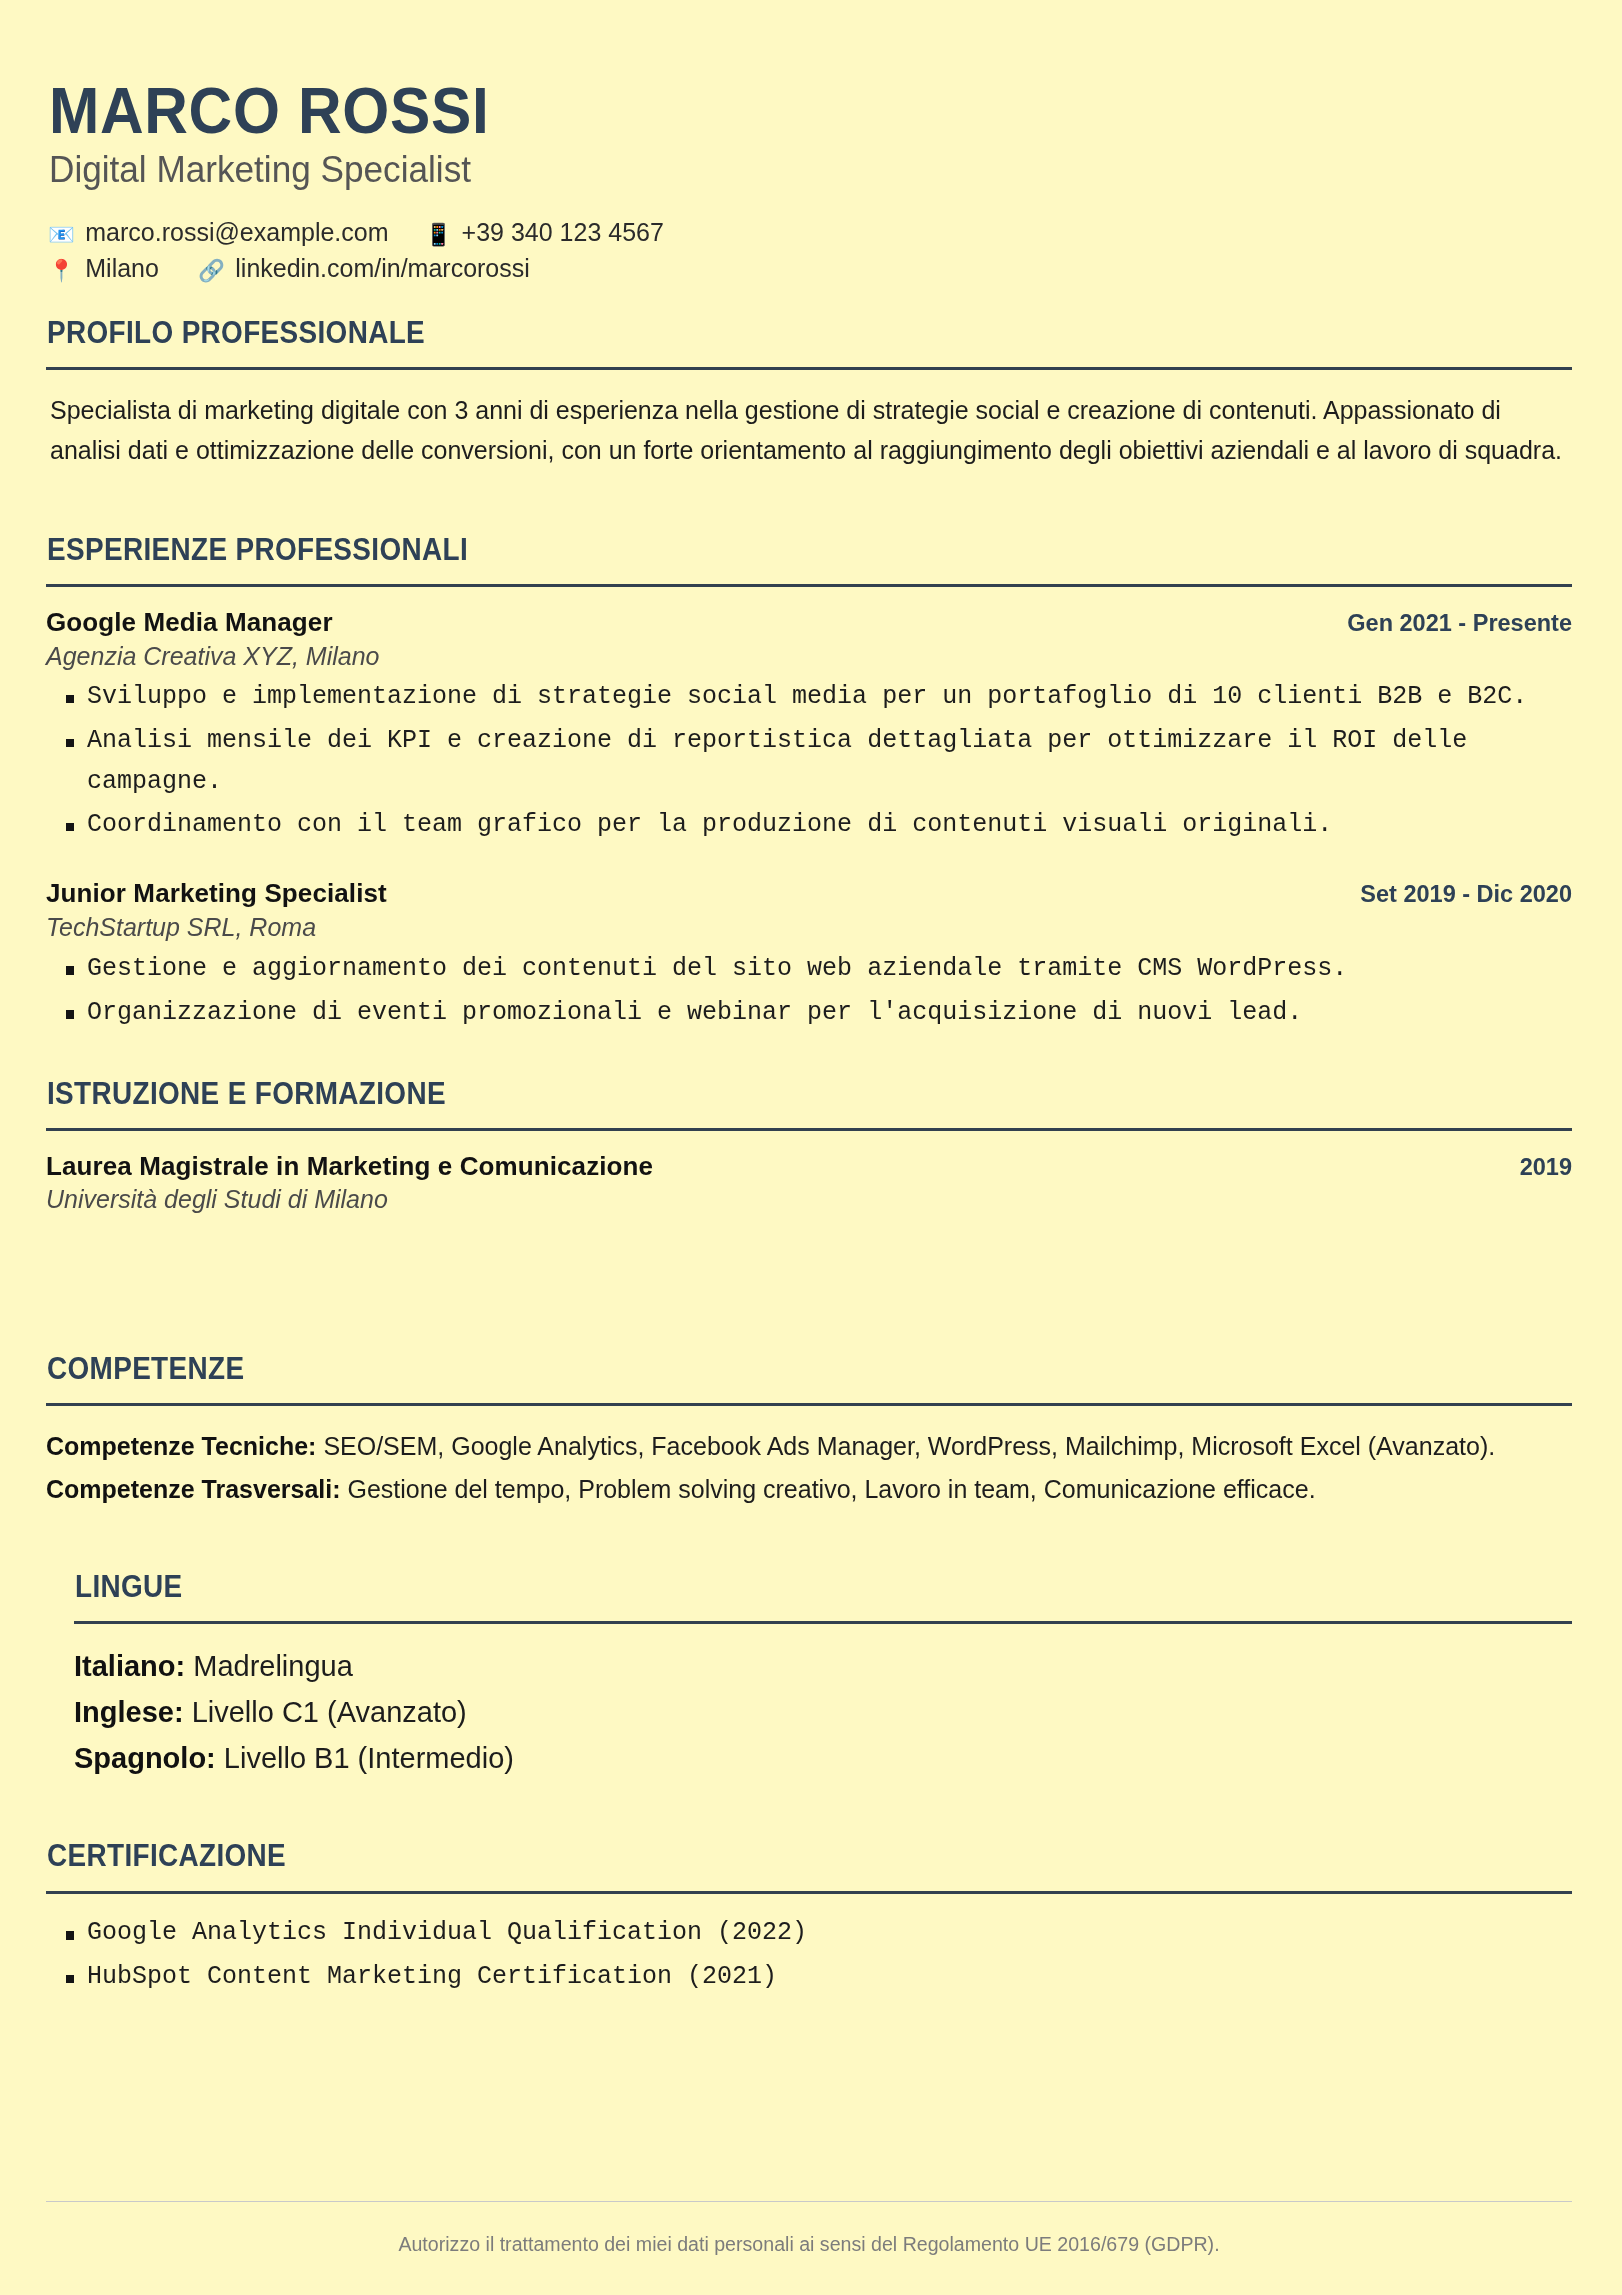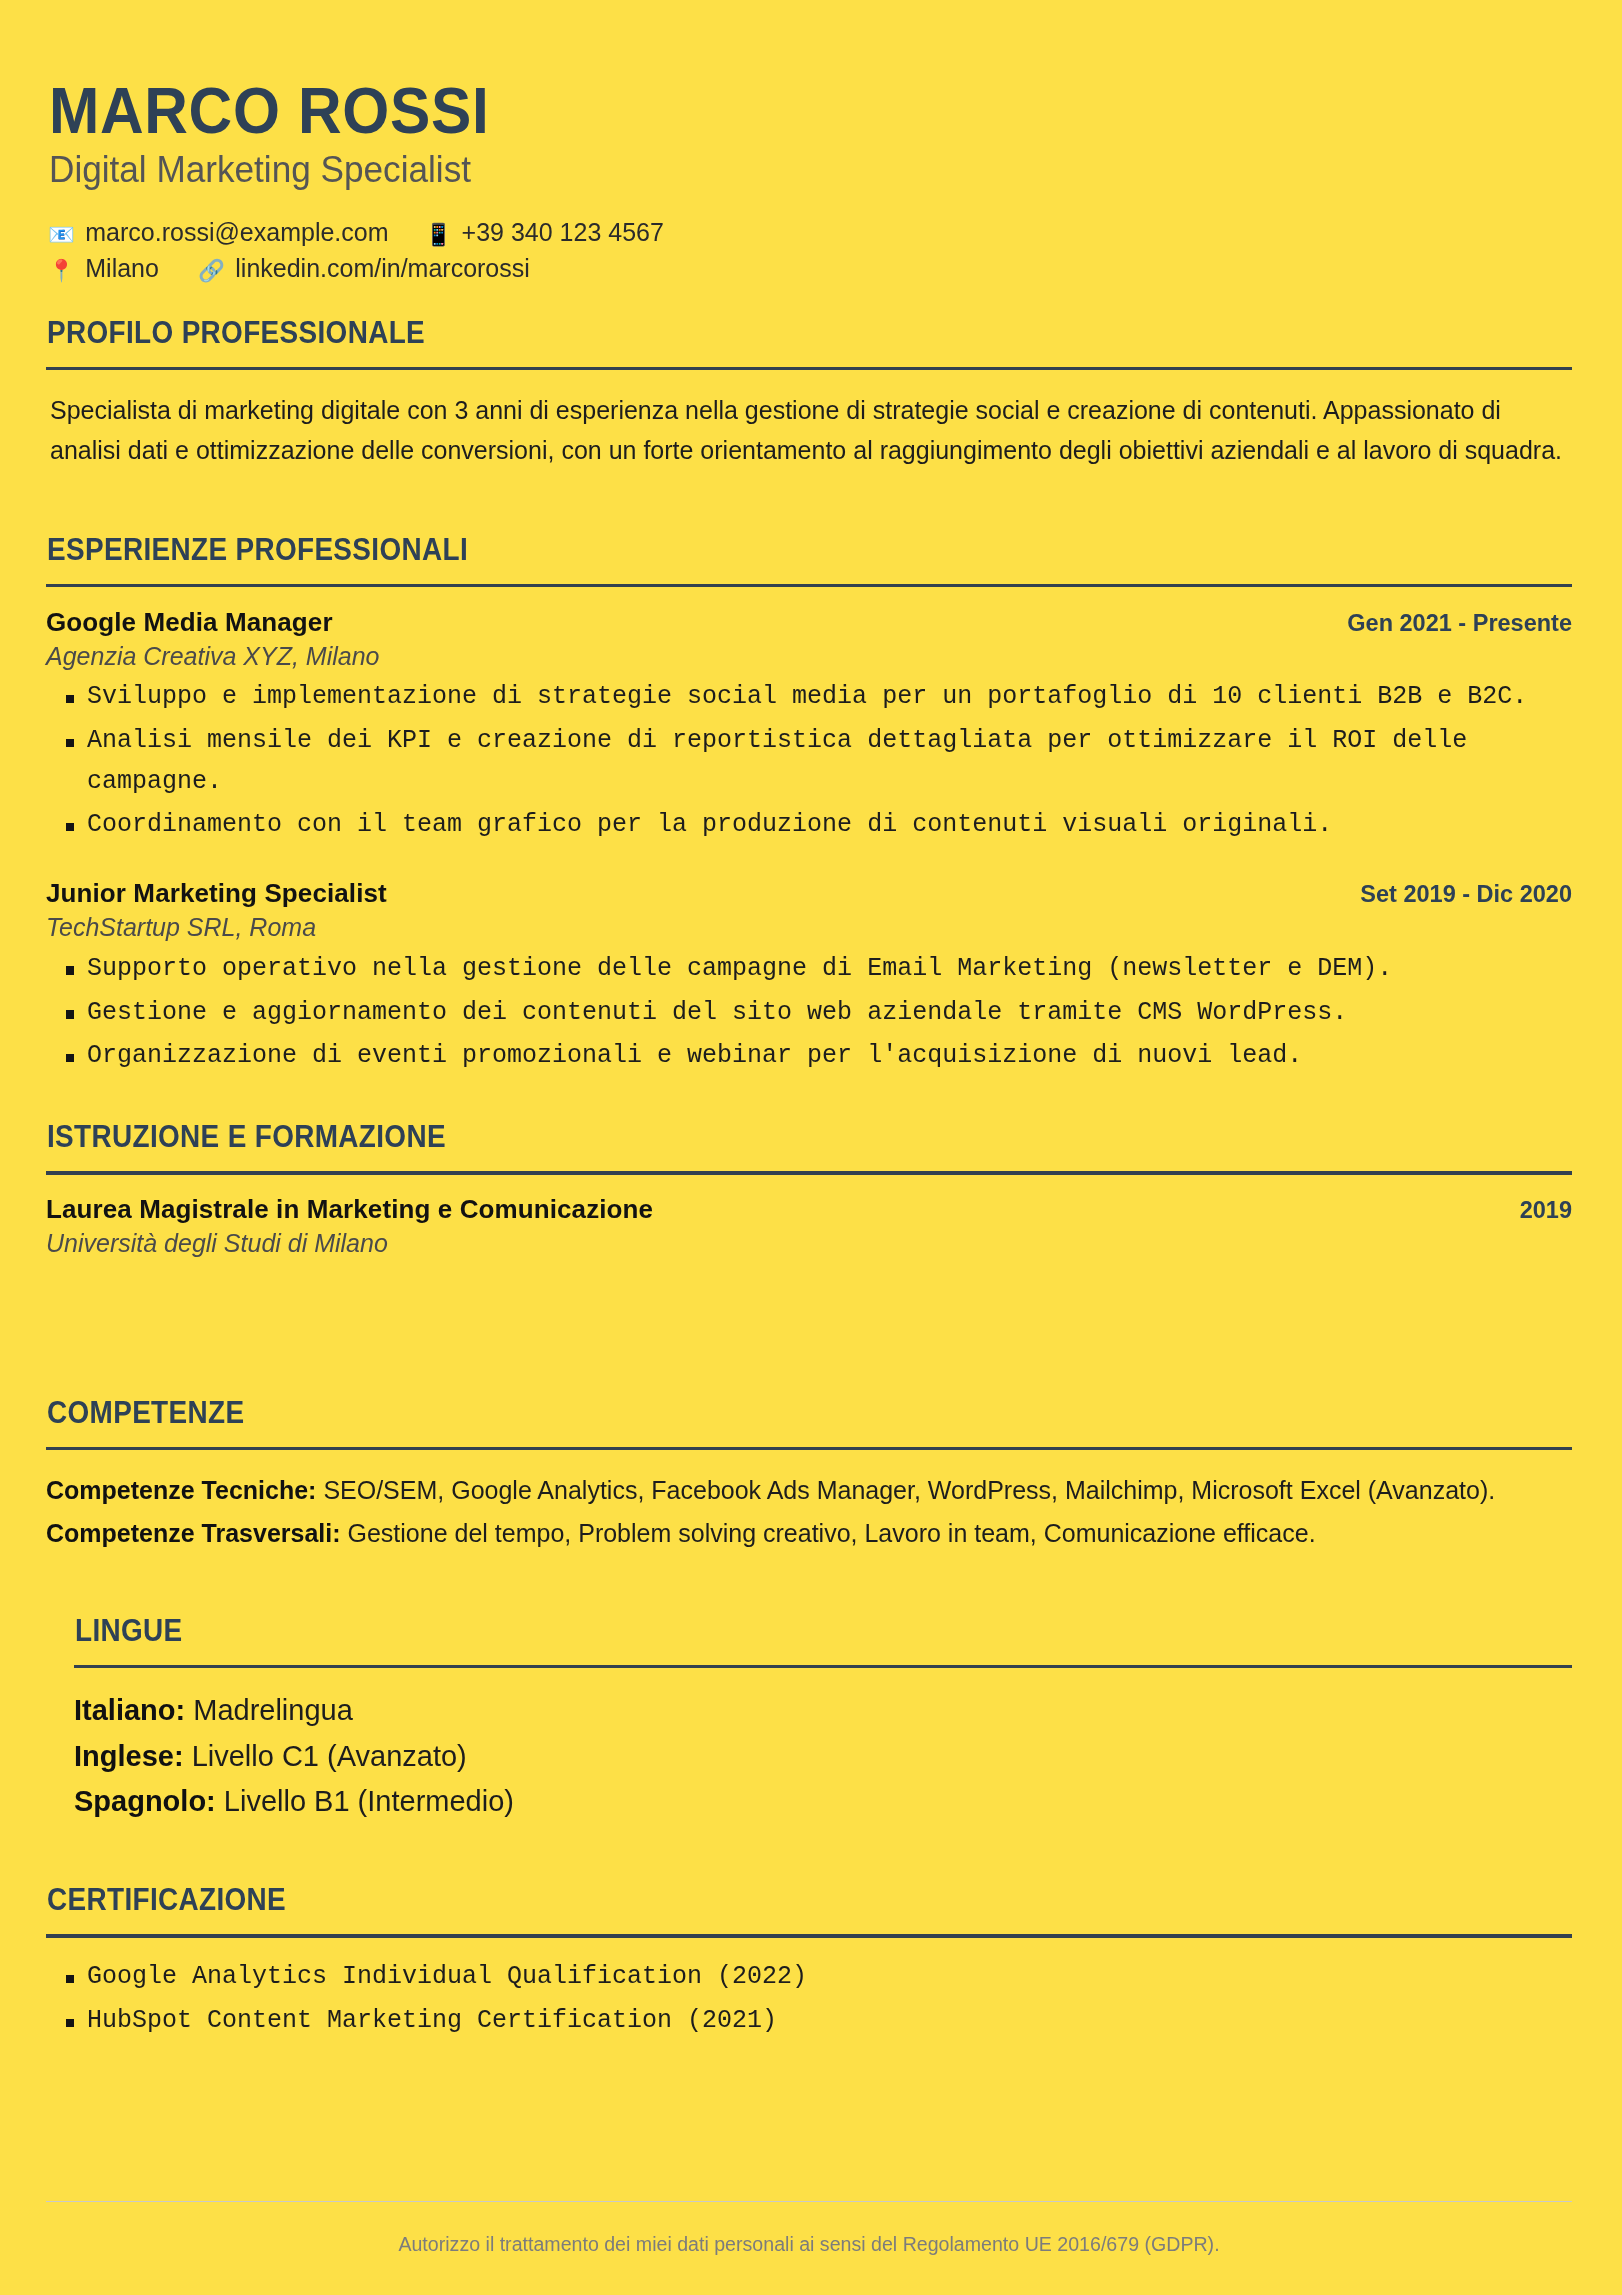--- a/index.html
+++ b/index.html
@@ -13,21 +13,21 @@
     font-family: "Liberation Sans", "DejaVu Sans", sans-serif;
     color: #1a1a1a;
     -webkit-font-smoothing: antialiased;
   }
   .page {
     position: relative;
     width: 1623px;
     height: 2295px;
     box-sizing: border-box;
     padding: 77px 51px 0 46px;
-    background: #fde047;
+    background: #fef9c3;
   }
 
   
   .name {
     font-family: "Liberation Sans Narrow", "Liberation Sans", sans-serif;
     font-size: 65px;
     font-weight: bold;
     letter-spacing: 0.7px;
     color: #2e4156;
     line-height: 1.04;
@@ -253,21 +253,20 @@
 
     <div class="gap-md"></div>
 
     <div class="entry">
       <div class="entry-top">
         <span class="entry-title">Junior Marketing Specialist</span>
         <span class="entry-date">Set 2019 - Dic 2020</span>
       </div>
       <div class="entry-org">TechStartup SRL, Roma</div>
       <ul class="bullets">
-        <li>Supporto operativo nella gestione delle campagne di Email Marketing (newsletter e DEM).</li>
         <li>Gestione e aggiornamento dei contenuti del sito web aziendale tramite CMS WordPress.</li>
         <li>Organizzazione di eventi promozionali e webinar per l'acquisizione di nuovi lead.</li>
       </ul>
     </div>
   </div>
 
   <div class="gap-lg"></div>
 
   <div class="section">
     <div class="sec-head">ISTRUZIONE E FORMAZIONE</div>

